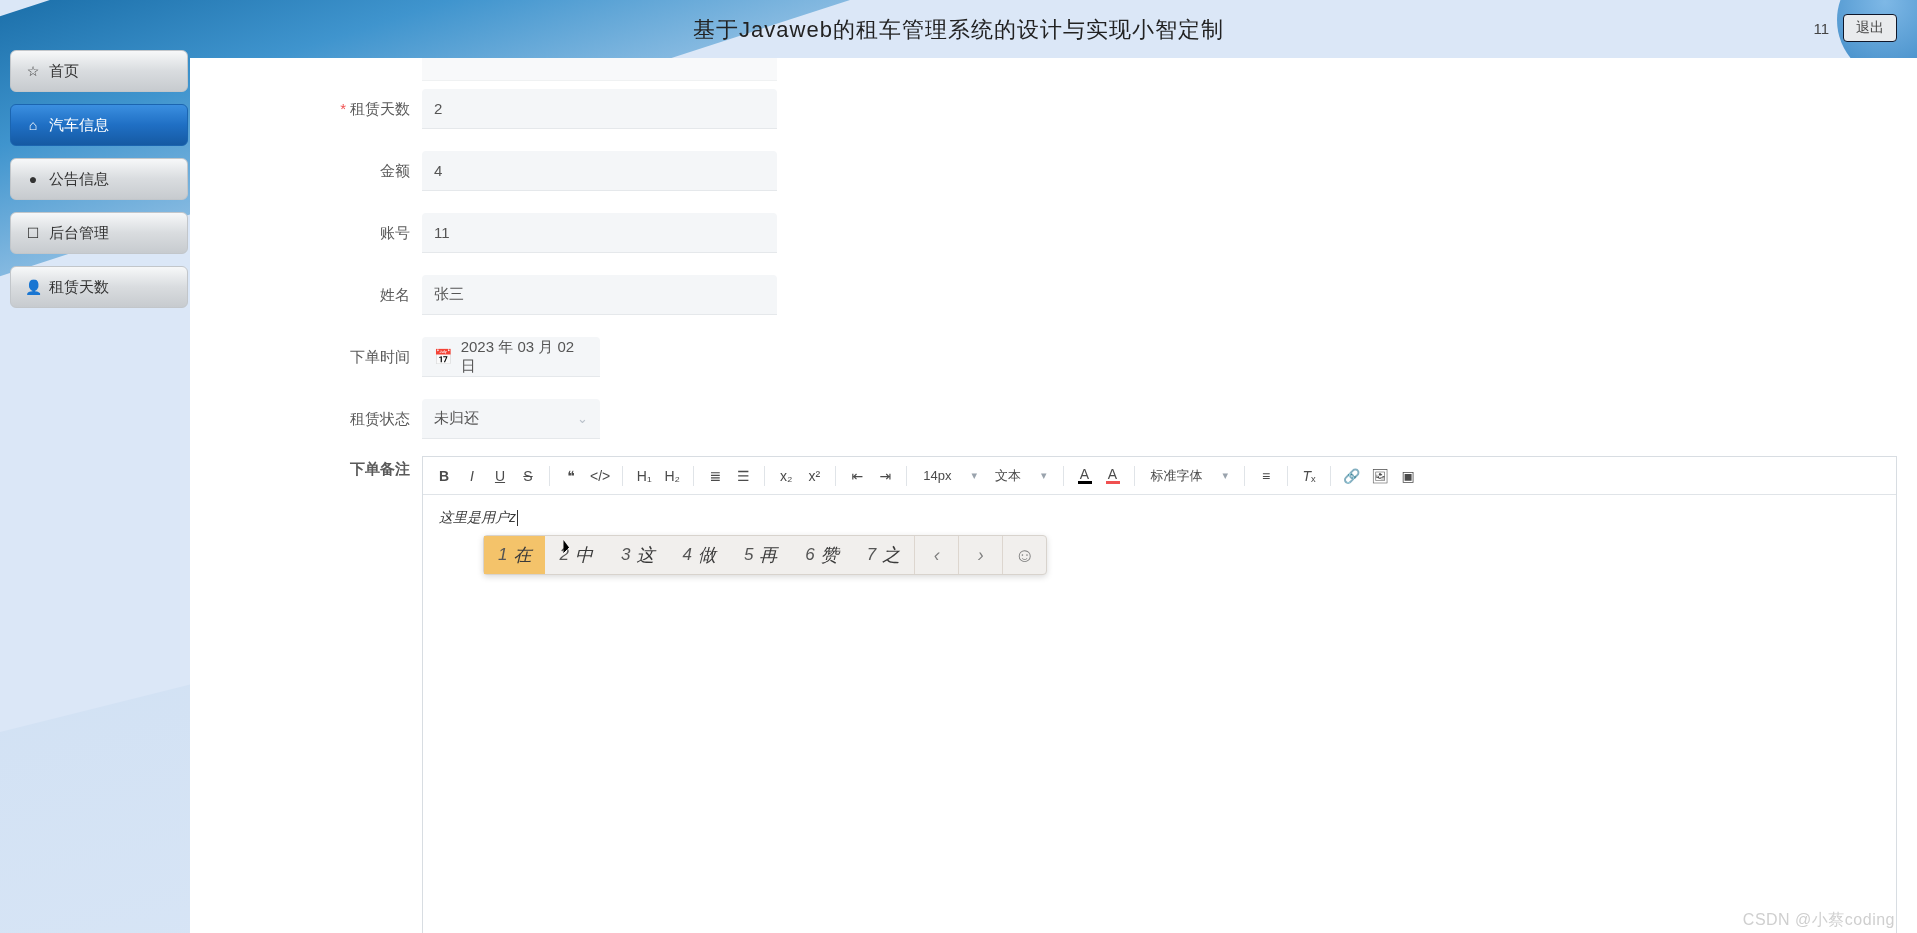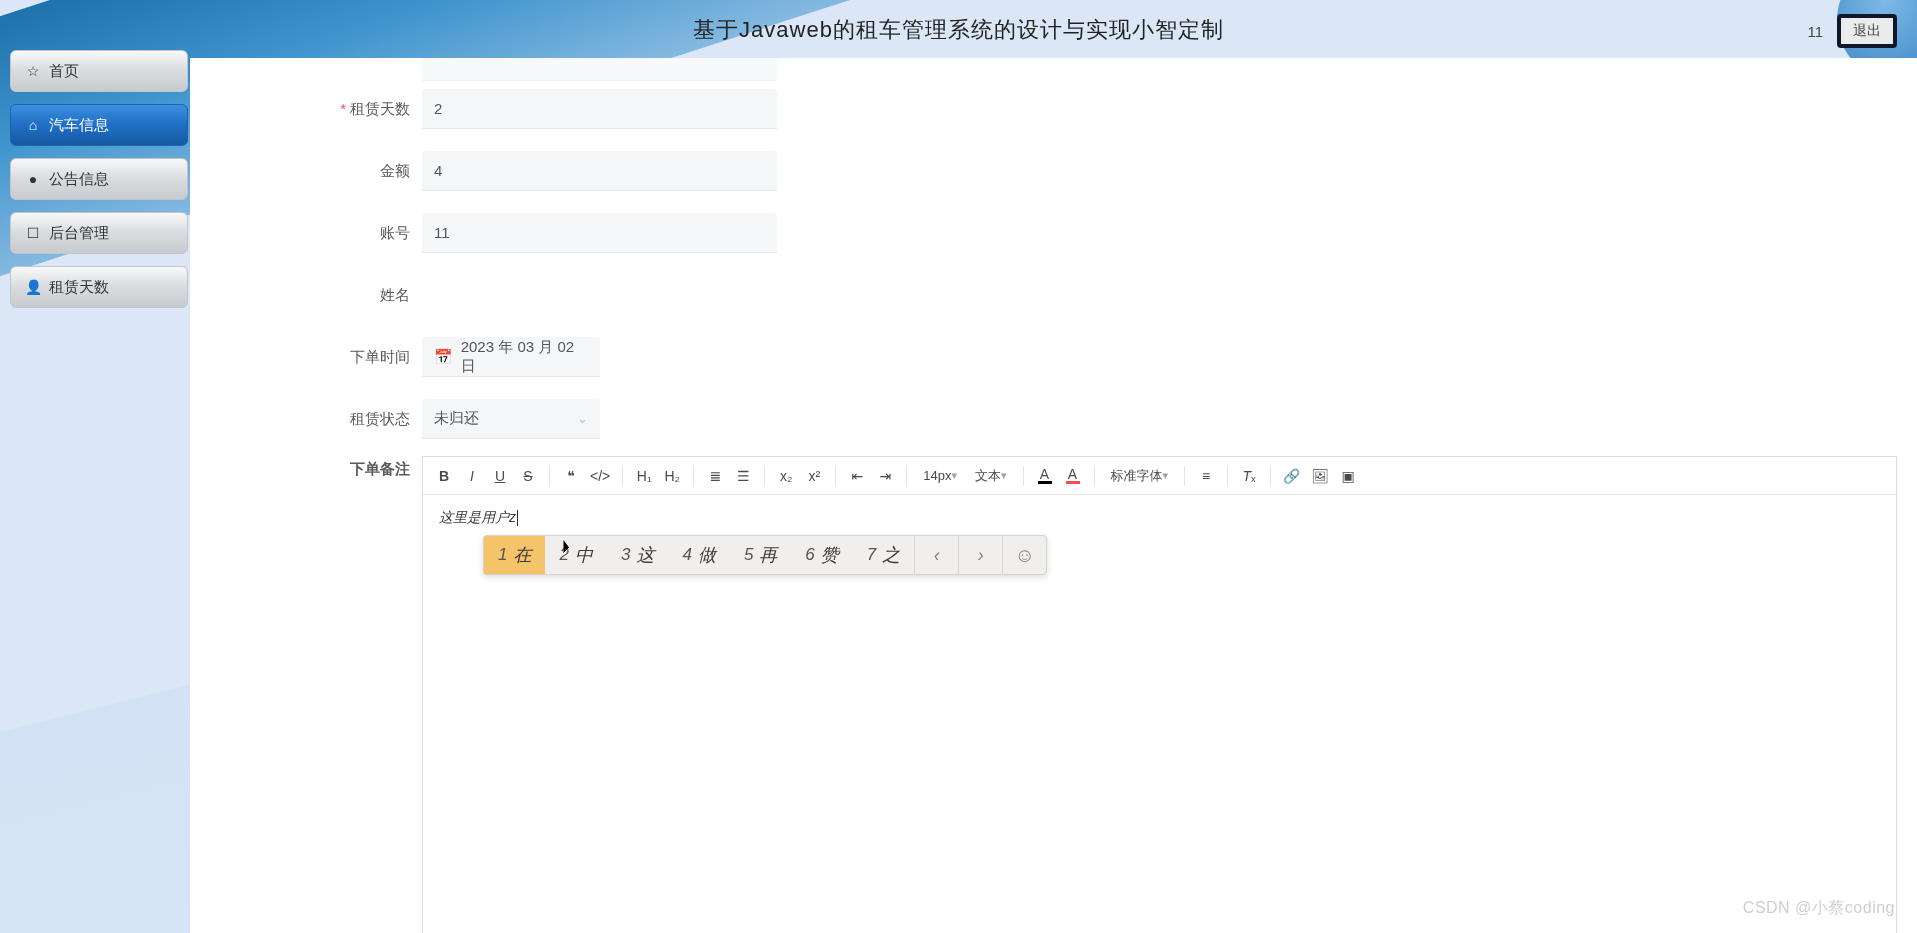--- a/index.html
+++ b/index.html
@@ -36,21 +36,21 @@
     flex: 1; text-align: center;
     font-size: 22px; color: #222; letter-spacing: 1px;
     font-weight: 500;
   }
   .header .right {
     position: absolute; right: 20px; top: 14px;
     display: flex; align-items: center; gap: 14px;
     font-size: 15px; color: #444;
   }
   .header .logout-btn {
-    background: #e9ebed; border: 4px solid #0f172a;
+    background: #e9ebed; border: 1px solid #0f172a;
     padding: 4px 12px; font-size: 14px; color: #444;
     border-radius: 4px; cursor: pointer;
   }
 
   
   .sidebar {
     position: absolute; left: 10px; top: 50px; width: 178px;
     z-index: 3;
   }
   .side-item {
@@ -118,21 +118,21 @@
     padding:0 8px; font-size:14px; color:#4b4b4b;
     white-space:nowrap;
   }
   .tbtn {
     min-width:26px; height:26px;
     display:inline-flex; align-items:center; justify-content:center;
     cursor:pointer; padding:0 4px; border-radius:3px;
   }
   .tsep { width:1px; height:20px; background:#e0e4e8; margin:0 6px; }
   .tdrop {
-    display:inline-flex; align-items:center; 
+    display:inline-flex; align-items:center; gap:20px;
     padding:0 8px; height:26px; font-size:13px; cursor:pointer;
   }
   .tdrop .car { color:#9aa3ad; font-size:11px; }
   .toolbar .a-color { display:inline-flex; flex-direction:column; align-items:center; line-height:1; }
   .toolbar .a-color .bar { width:14px; height:3px; }
   .editor-body {
     position:relative; padding:14px 16px; font-size:14px; color:#3a3a3a;font-style:italic;
   }
   .editor-body .caret { border-right:1px solid #333; animation:blink 1s steps(1) infinite; display:inline-block; height:16px; margin-left:1px; vertical-align:middle; }
   @keyframes blink { 50% { opacity:0; } }
@@ -166,21 +166,21 @@
     content:""; position:absolute; left:0; top:0;
     width:14px; height:20px;
     background:
       linear-gradient(135deg,#000 0 40%,transparent 40%),
       linear-gradient(45deg,transparent 60%,#000 60%);
     clip-path: polygon(0 0, 0 100%, 28% 74%, 44% 100%, 58% 92%, 42% 66%, 70% 66%);
     filter: drop-shadow(0 0 1px #fff);
   }
 
   .watermark {
-    position:absolute; right:22px; bottom:14px;
+    position:absolute; right:22px; bottom:2px;
     font-size:16px; color:#cfcfcf; letter-spacing:.5px;
     font-family:"Microsoft YaHei",Arial,sans-serif;
     z-index:5;
     text-align:center;
   }
 </style>
 </head>
 <body>
 
 <div class="bg">
@@ -246,20 +246,23 @@
 
     <div class="frow">
       <div class="lab">账号</div>
       <div class="ctrl">
         <span>11</span>
       </div>
     </div>
 
     <div class="frow">
       <div class="lab">姓名</div>
+      <div class="ctrl">
+        <span>张三</span>
+      </div>
     </div>
 
 
     <div class="frow">
       <div class="lab">下单时间</div>
       <div class="ctrl short">
         <span class="cal">📅</span>
         <span>2023 年 03 月 02 日</span>
       </div>
     </div>

